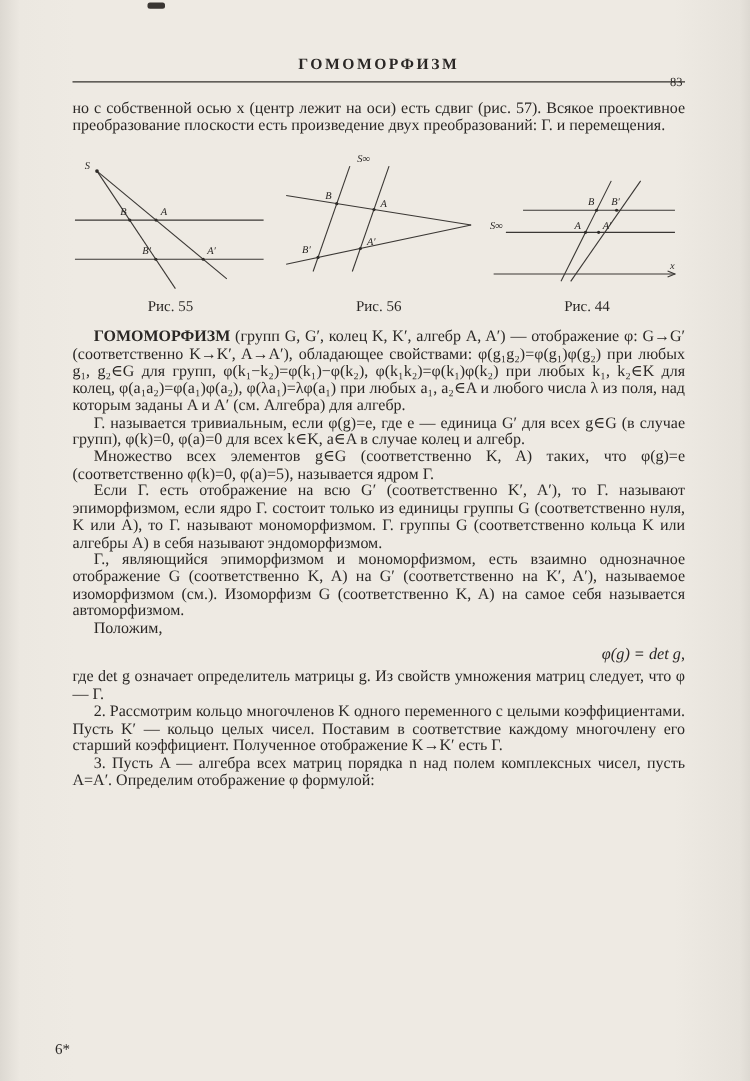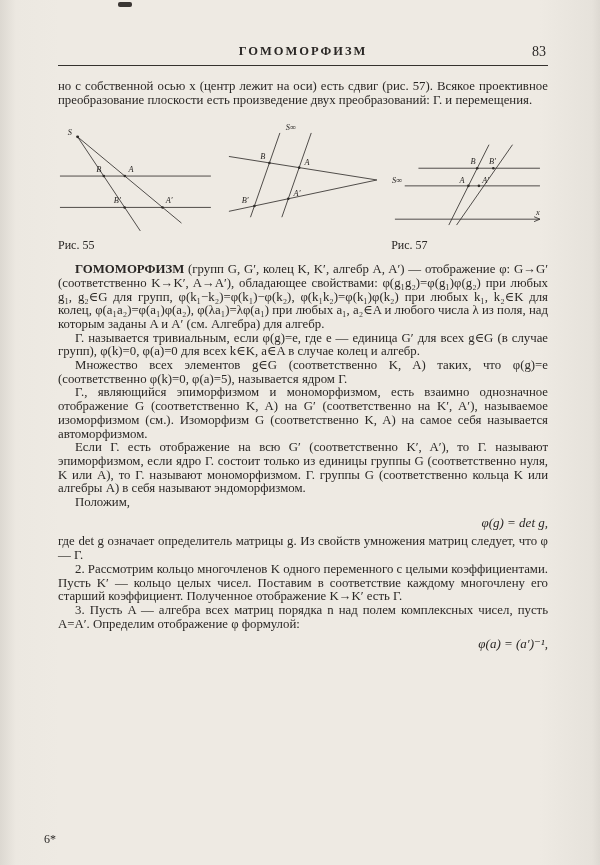--- a/index.html
+++ b/index.html
@@ -15,29 +15,29 @@
     background:linear-gradient(90deg,#dcd8d1 0px,#ece8e1 16px,#eeeae3 60px,#eeeae3 540px,#e6e2db 592px,#ddd9d2 600px);
     overflow:hidden;
   }
   .speck{position:absolute;left:118px;top:2px;width:14px;height:5px;background:#3a3633;border-radius:2px;}
   .content{position:absolute;left:58px;top:44px;width:490px;}
   .header{position:relative;height:18px;}
   .header-title{
     position:absolute;left:0;right:0;text-align:center;
     font-weight:bold;font-size:12.5px;letter-spacing:2px;
   }
-  .page-number{position:absolute;right:2px;top:0;font-size:14px;}
+  .page-number{position:absolute;right:2px;top:17px;font-size:10px;}
   .rule{border-top:1.4px solid #35322e;margin-top:3px;margin-bottom:14px;}
   .bodytext{font-size:12.8px;line-height:13.7px;text-align:justify;}
   .para{margin:0;text-indent:17px;}
   .para.noindent{text-indent:0;}
   .figures{display:flex;justify-content:space-between;margin:14px 0 10px 0;}
   .figure{width:32%;margin:0;}
   .figure svg{display:block;width:100%;height:116px;}
-  .figure figcaption{font-size:12px;margin-top:2px;}
+  .figure figcaption{text-align:center;font-size:12px;margin-top:2px;}
   .fig-line{stroke:#3a3734;stroke-width:0.9;fill:none;}
   .fig-dot{fill:#2e2b28;}
   .fig-label{font-family:"Liberation Serif","DejaVu Serif",serif;font-style:italic;font-size:8.5px;fill:#2a2725;}
   .formula{text-align:right;font-style:italic;font-size:13px;margin:6px 0;text-indent:0;}
   .headword{font-weight:bold;}
   .footer{position:absolute;left:44px;bottom:18px;font-size:12px;}
 </style>
 </head>
 <body>
 
@@ -95,20 +95,21 @@
               <circle class="fig-dot" cx="75.7" cy="47.4" r="1.3"></circle>
               <circle class="fig-dot" cx="30" cy="86.5" r="1.3"></circle>
               <circle class="fig-dot" cx="64.6" cy="79.2" r="1.3"></circle>
             </g>
             <text class="fig-label" x="62" y="9">S∞</text>
             <text class="fig-label" x="36" y="39">B</text>
             <text class="fig-label" x="81" y="45">A</text>
             <text class="fig-label" x="17" y="83">B′</text>
             <text class="fig-label" x="70" y="76">A′</text>
           </svg>
+          <figcaption>Рис. 56</figcaption>
         </figure>
 
         <figure class="figure">
           <svg viewBox="0 0 160 118">
             <g>
               <line class="fig-line" x1="4" y1="100" x2="152" y2="100"></line>
               <polyline class="fig-line" points="146,97.5 152,100 146,102.5"></polyline>
               <line class="fig-line" x1="28" y1="48" x2="152" y2="48"></line>
               <line class="fig-line" x1="14" y1="66" x2="152" y2="66"></line>
               <line class="fig-line" x1="59" y1="106" x2="100" y2="24"></line>
@@ -120,39 +121,38 @@
               <circle class="fig-dot" cx="79" cy="66" r="1.3"></circle>
               <circle class="fig-dot" cx="89.7" cy="66" r="1.3"></circle>
             </g>
             <text class="fig-label" x="1" y="63">S∞</text>
             <text class="fig-label" x="81" y="44">B</text>
             <text class="fig-label" x="100" y="44">B′</text>
             <text class="fig-label" x="70" y="63">A</text>
             <text class="fig-label" x="93" y="63">A′</text>
             <text class="fig-label" x="148" y="96">x</text>
           </svg>
-          <figcaption>Рис. 57</figcaption>
+          <figcaption>Рис. 44</figcaption>
         </figure>
 
       </div>
 
       <p class="para"><b class="headword">ГОМОМОРФИЗМ</b><span> (групп G, G′, колец K, K′, алгебр A, A′) — отображение φ: G→G′ (соответственно K→K′, A→A′), обладающее свойствами: φ(g₁g₂)=φ(g₁)φ(g₂) при любых g₁, g₂∈G для групп, φ(k₁−k₂)=φ(k₁)−φ(k₂), φ(k₁k₂)=φ(k₁)φ(k₂) при любых k₁, k₂∈K для колец, φ(a₁a₂)=φ(a₁)φ(a₂), φ(λa₁)=λφ(a₁) при любых a₁, a₂∈A и любого числа λ из поля, над которым заданы A и A′ (см. Алгебра) для алгебр.</span></p>
 
       <p class="para">Г. называется тривиальным, если φ(g)=e, где e — единица G′ для всех g∈G (в случае групп), φ(k)=0, φ(a)=0 для всех k∈K, a∈A в случае колец и алгебр.</p>
       <p class="para">Множество всех элементов g∈G (соответственно K, A) таких, что φ(g)=e (соответственно φ(k)=0, φ(a)=5), называется ядром Г.</p>
+      <p class="para">Если Г. есть отображение на всю G′ (соответственно K′, A′), то Г. называют эпиморфизмом, если ядро Г. состоит только из единицы группы G (соответственно нуля, K или A), то Г. называют мономорфизмом. Г. группы G (соответственно кольца K или алгебры A) в себя называют эндоморфизмом.</p>
       <p class="para">Г., являющийся эпиморфизмом и мономорфизмом, есть взаимно однозначное отображение G (соответственно K, A) на G′ (соответственно на K′, A′), называемое изоморфизмом (см.). Изоморфизм G (соответственно K, A) на самое себя называется автоморфизмом.</p>
-      <p class="para">Если Г. есть отображение на всю G′ (соответственно K′, A′), то Г. называют эпиморфизмом, если ядро Г. состоит только из единицы группы G (соответственно нуля, K или A), то Г. называют мономорфизмом. Г. группы G (соответственно кольца K или алгебры A) в себя называют эндоморфизмом.</p>
       <p class="para">Положим,</p>
 
       <p class="formula">φ(g) = det g,</p>
 
       <p class="para noindent">где det g означает определитель матрицы g. Из свойств умножения матриц следует, что φ — Г.</p>
       <p class="para">2. Рассмотрим кольцо многочленов K одного переменного с целыми коэффициентами. Пусть K′ — кольцо целых чисел. Поставим в соответствие каждому многочлену его старший коэффициент. Полученное отображение K→K′ есть Г.</p>
       <p class="para">3. Пусть A — алгебра всех матриц порядка n над полем комплексных чисел, пусть A=A′. Определим отображение φ формулой:</p>
 
-      <p class="formula">φ(a) = (a′)⁻¹,</p>
 
 
     </div>
   </div>
 
   <div class="footer">6*</div>
 </div>
 
 </body></html>

